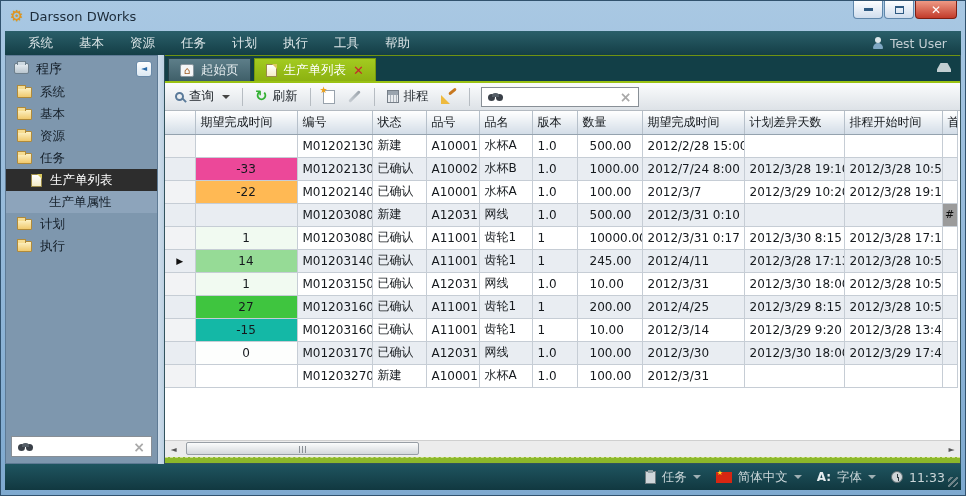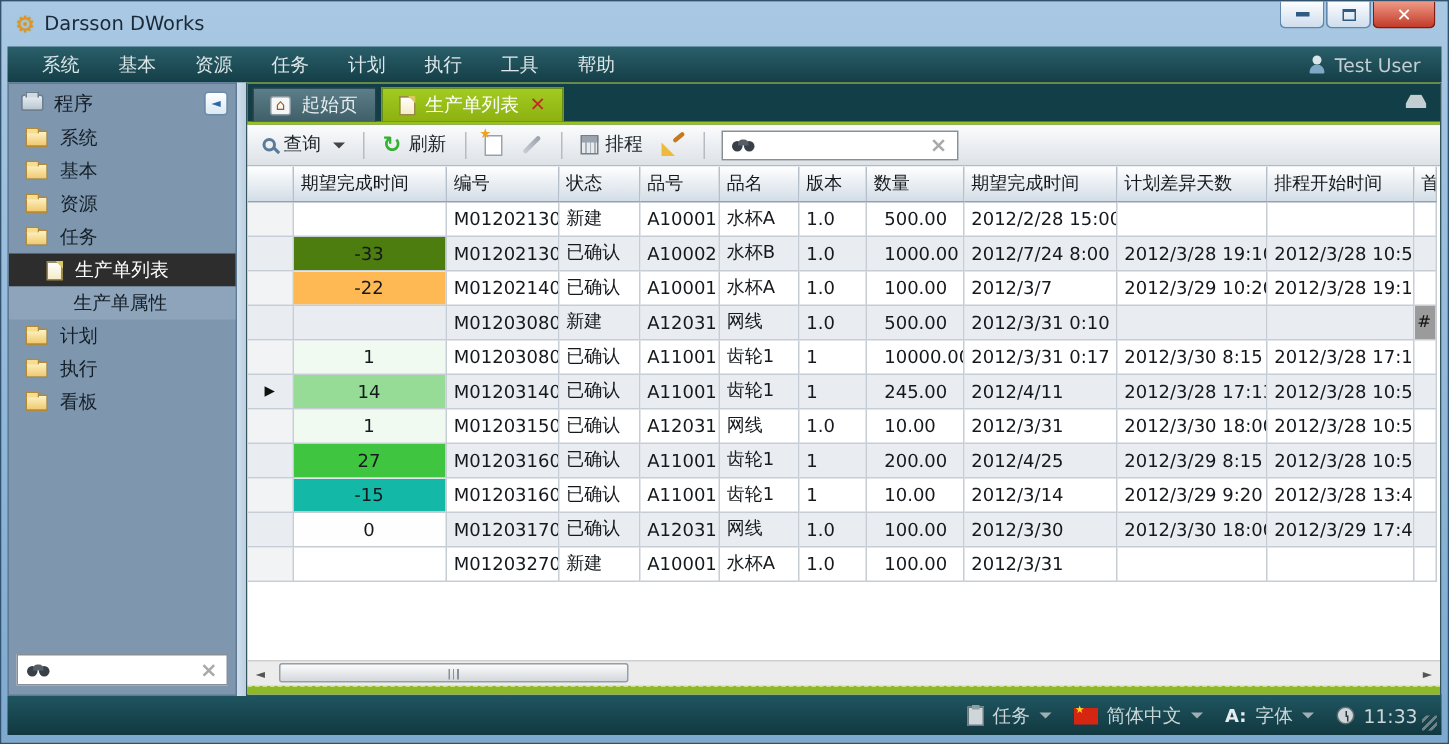--- a/index.html
+++ b/index.html
@@ -210,24 +210,20 @@
             <span>生产单属性</span>
           </div>
           <div class="side-item">
             <span class="folder-ico"></span>
             <span>计划</span>
           </div>
           <div class="side-item">
             <span class="folder-ico"></span>
             <span>执行</span>
           </div>
-          <div class="side-item">
-            <span class="folder-ico"></span>
-            <span>看板</span>
-          </div>
         </div>
       <div class="side-spacer"></div>
       <div class="side-search">
         <span class="binoculars-ico"></span>
         <input style="">
         <span class="clear-x">×</span>
       </div>
     </div>
 
     <div class="splitter"></div>
@@ -325,21 +321,21 @@
                 <td class="c5">水杯A</td>
                 <td class="c6">1.0</td>
                 <td class="c7 qty">500.00</td>
                 <td class="c8">2012/2/28 15:00</td>
                 <td class="c9"></td>
                 <td class="c10"></td>
                 <td class="c11 extra"></td>
               </tr>
               <tr class="stripe">
                 <td class="rowhdr c0"></td>
-                <td class="c1 diff" style="background: #4d7c0f;">-33</td>
+                <td class="c1 diff" style="background: #ec4899;">-33</td>
                 <td class="c2">M012021302</td>
                 <td class="c3">已确认</td>
                 <td class="c4">A10002</td>
                 <td class="c5">水杯B</td>
                 <td class="c6">1.0</td>
                 <td class="c7 qty">1000.00</td>
                 <td class="c8">2012/7/24 8:00</td>
                 <td class="c9">2012/3/28 19:10</td>
                 <td class="c10">2012/3/28 10:52</td>
                 <td class="c11 extra"></td>

